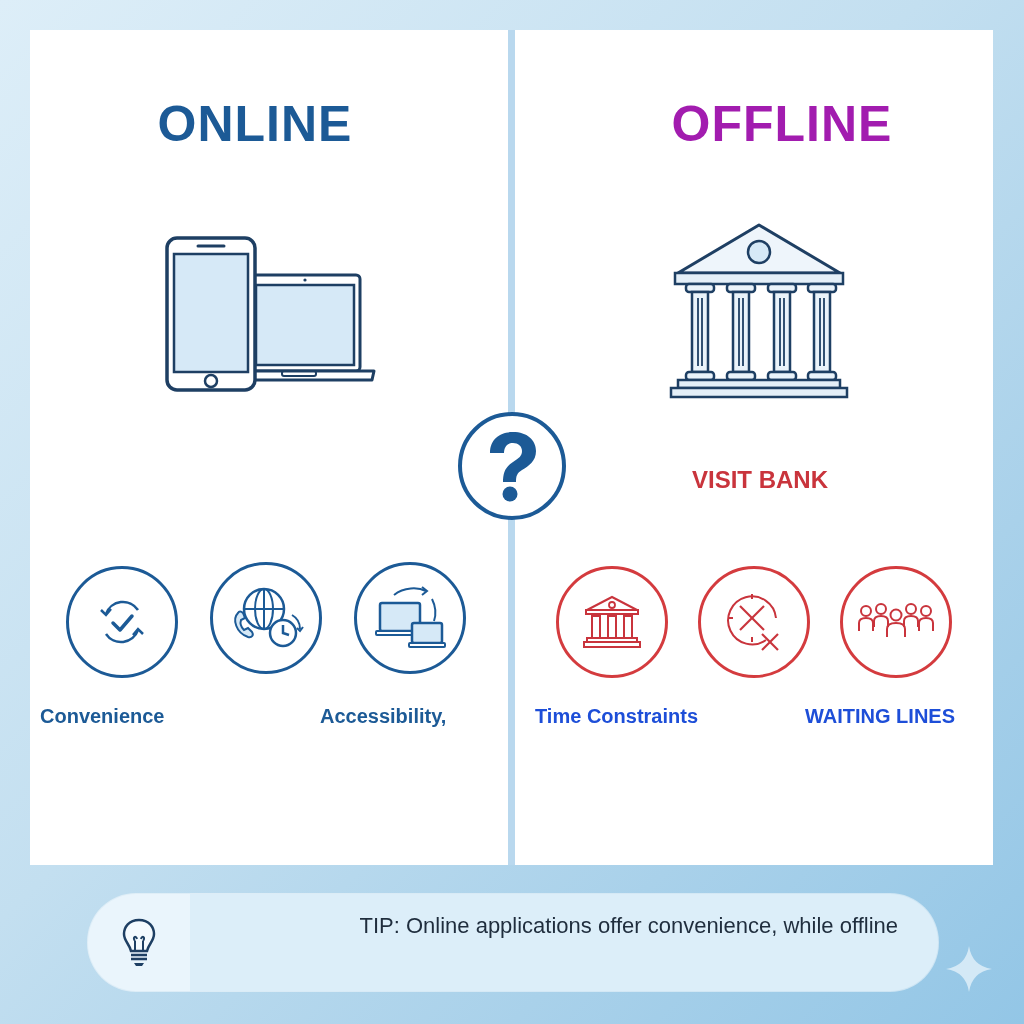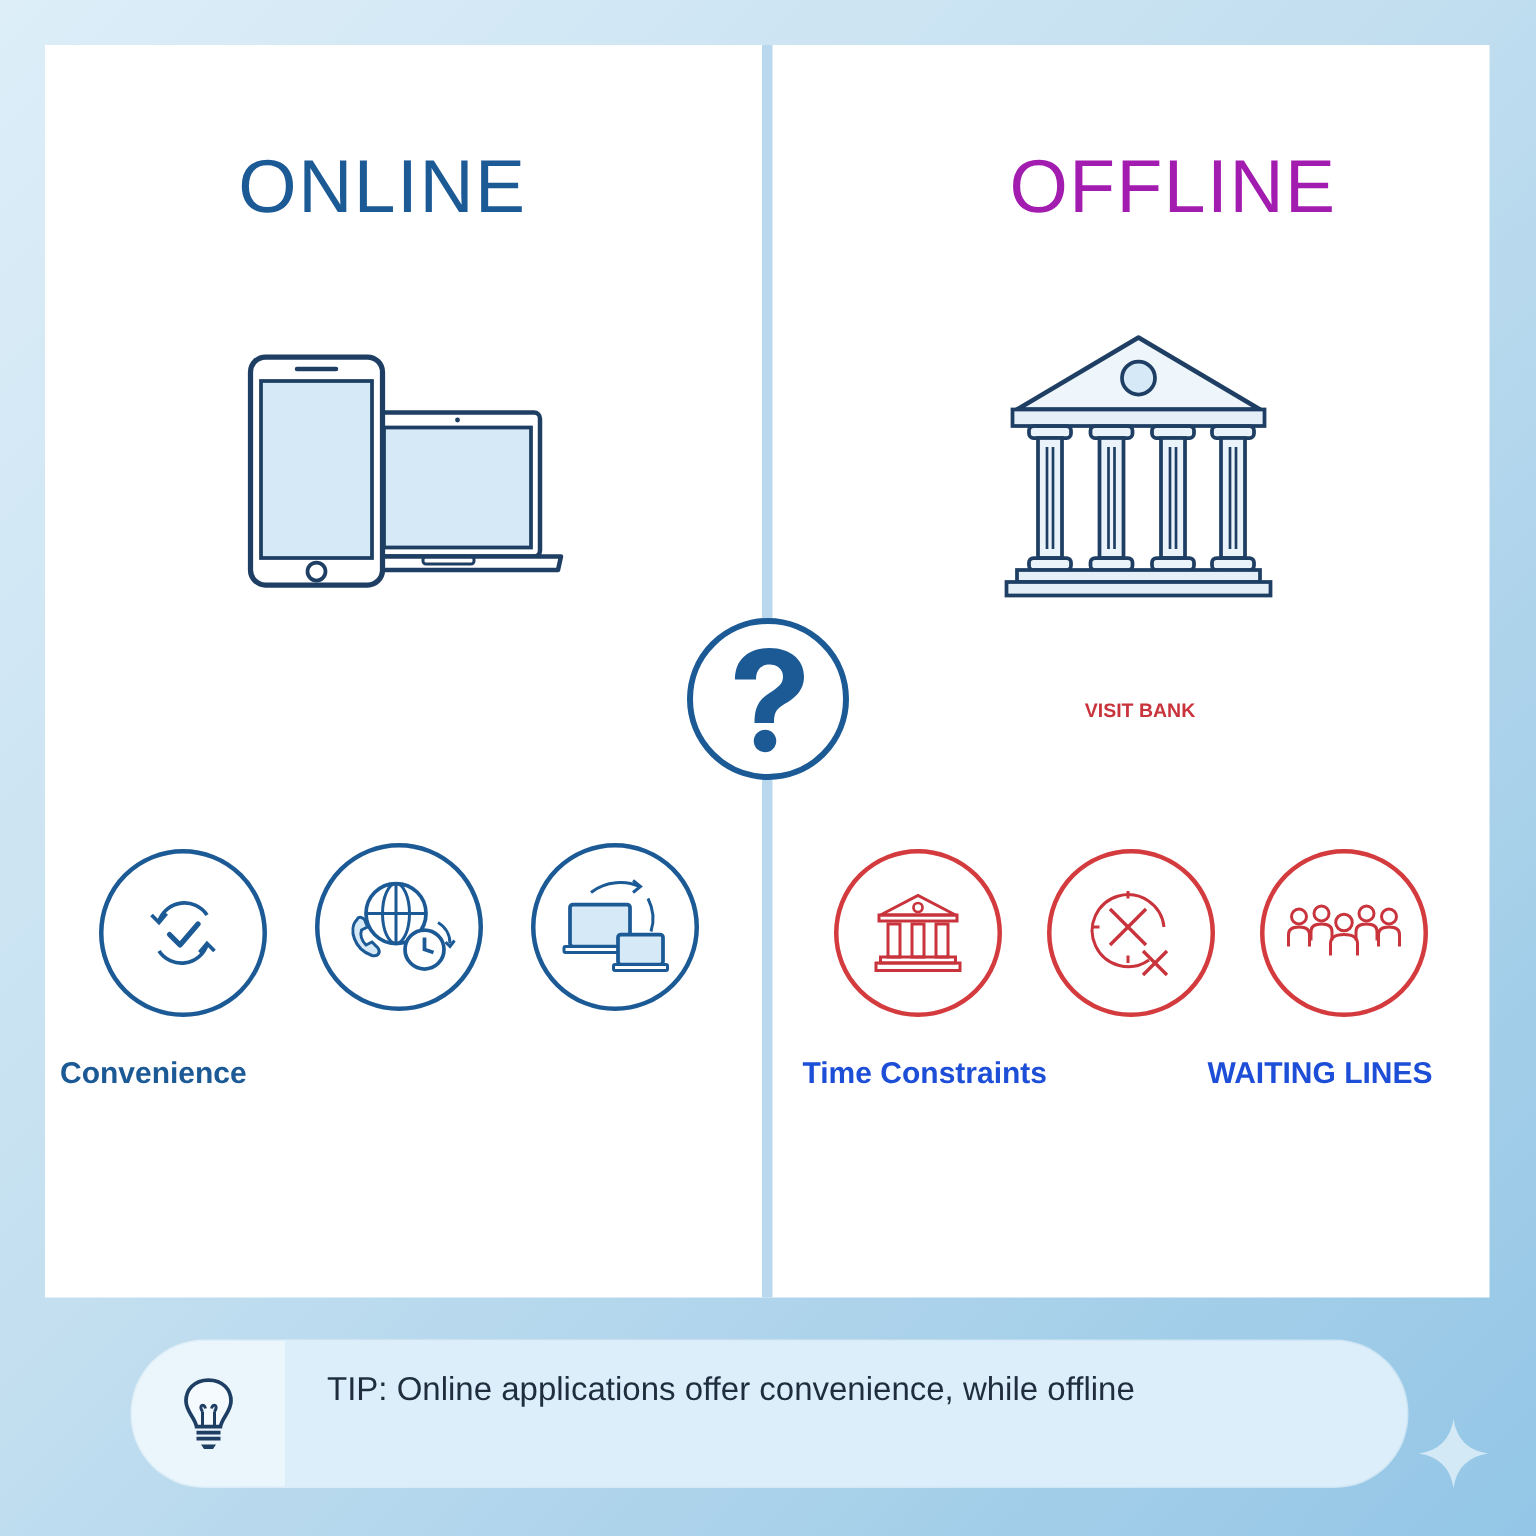--- a/index.html
+++ b/index.html
@@ -11,36 +11,36 @@
     }
     .panel {
       position: absolute; left: 30px; top: 30px; width: 963px; height: 835px;
       background: #ffffff;
     }
     .divider {
       position: absolute; left: 508px; top: 30px; width: 7px; height: 835px;
       background: #b9d8ee;
     }
     .title {
-      position: absolute; top: 95px; font-weight: 400; font-size: 50px; letter-spacing: 1px;
+      position: absolute; top: 95px; font-weight: 700; font-size: 50px; letter-spacing: 1px;
       text-align: center; width: 400px;
     }
     .title.online { left: 55px; color: #1c5a96; }
     .title.offline { left: 582px; color: #a21caf; }
     .hero { position: absolute; }
     .hero.devices { left: 158px; top: 233px; width: 220px; height: 162px; }
     .hero.bank { left: 664px; top: 218px; width: 190px; height: 182px; }
     .qmark {
       position: absolute; left: 458px; top: 412px; width: 108px; height: 108px;
       border-radius: 50%; border: 4px solid #1c5a96; background: #fff;
       display: flex; align-items: center; justify-content: center;
     }
     .visit-bank {
       position: absolute; left: 640px; top: 466px; width: 240px; text-align: center;
-      color: #c9343c; font-weight: 700; font-size: 13px;
+      color: #c9343c; font-weight: 700; font-size: 24px;
     }
     .circle {
       position: absolute; width: 112px; height: 112px; border-radius: 50%;
       display: flex; align-items: center; justify-content: center; background: #fff;
     }
     .circle.blue { border: 3px solid #1c5a96; }
     .circle.red { border: 3px solid #d43b3e; }
     .feat-label {
       position: absolute; font-weight: 700; font-size: 20px; line-height: 27px;
     }
@@ -49,21 +49,21 @@
     .tip {
       position: absolute; left: 88px; top: 894px; width: 850px; height: 97px;
       border-radius: 48px; background: #dceef9; overflow: hidden;
       box-shadow: 0 0 0 1px rgba(255,255,255,0.5);
     }
     .tip-icon-area {
       position: absolute; left: 0; top: 0; width: 102px; height: 97px;
       background: #eaf5fc; display: flex; align-items: center; justify-content: center;
     }
     .tip-text {
-      position: absolute; left: 130px; top: 17px; width: 680px; text-align: left;
+      position: absolute; left: 130px; top: 17px; width: 680px; text-align: right;
       color: #1f2d3d; font-size: 22px; line-height: 30px;
     }
     .sparkle { position: absolute; left: 944px; top: 944px; width: 50px; height: 50px; }
   </style>
 </head>
 <body>
 
 <div class="panel"></div>
 <div class="divider"></div>
 
@@ -155,20 +155,21 @@
     <path d="M62 16 C66 24 66 32 64 38" fill="none" stroke="#1c5a96" stroke-width="2"></path>
     <rect x="10" y="20" width="40" height="28" rx="2" fill="#d6e9f7" stroke="#1c5a96" stroke-width="2.5"></rect>
     <rect x="6" y="48" width="48" height="4" rx="1" fill="#fff" stroke="#1c5a96" stroke-width="2"></rect>
     <rect x="42" y="40" width="30" height="20" rx="2" fill="#d6e9f7" stroke="#1c5a96" stroke-width="2.5"></rect>
     <rect x="39" y="60" width="36" height="4" rx="1" fill="#fff" stroke="#1c5a96" stroke-width="2"></rect>
   </svg>
 </div>
 
 <div class="feat-label blue" style="left:40px; top:703px; width:170px;">Convenience</div>
 <div class="feat-label blue" style="left:320px; top:703px; width:170px;">
+  <div>Accessibility,</div>
 </div>
 
 <div class="circle red" style="left:556px; top:566px;">
   <svg width="60" height="56" viewBox="0 0 60 56">
     <path d="M5 16 L30 3 L55 16 Z" fill="none" stroke="#c9343c" stroke-width="2"></path>
     <circle cx="30" cy="11" r="3" fill="none" stroke="#c9343c" stroke-width="1.8"></circle>
     <rect x="4" y="16" width="52" height="4" fill="none" stroke="#c9343c" stroke-width="2"></rect>
     <g fill="none" stroke="#c9343c" stroke-width="2">
       <rect x="10" y="22" width="8" height="22"></rect>
         <rect x="26" y="22" width="8" height="22"></rect>

